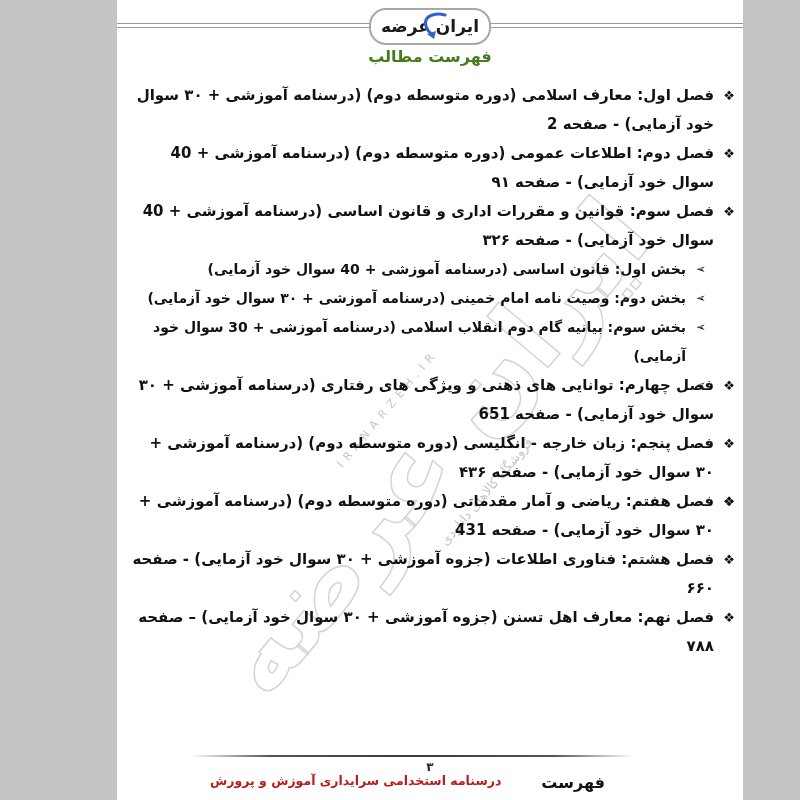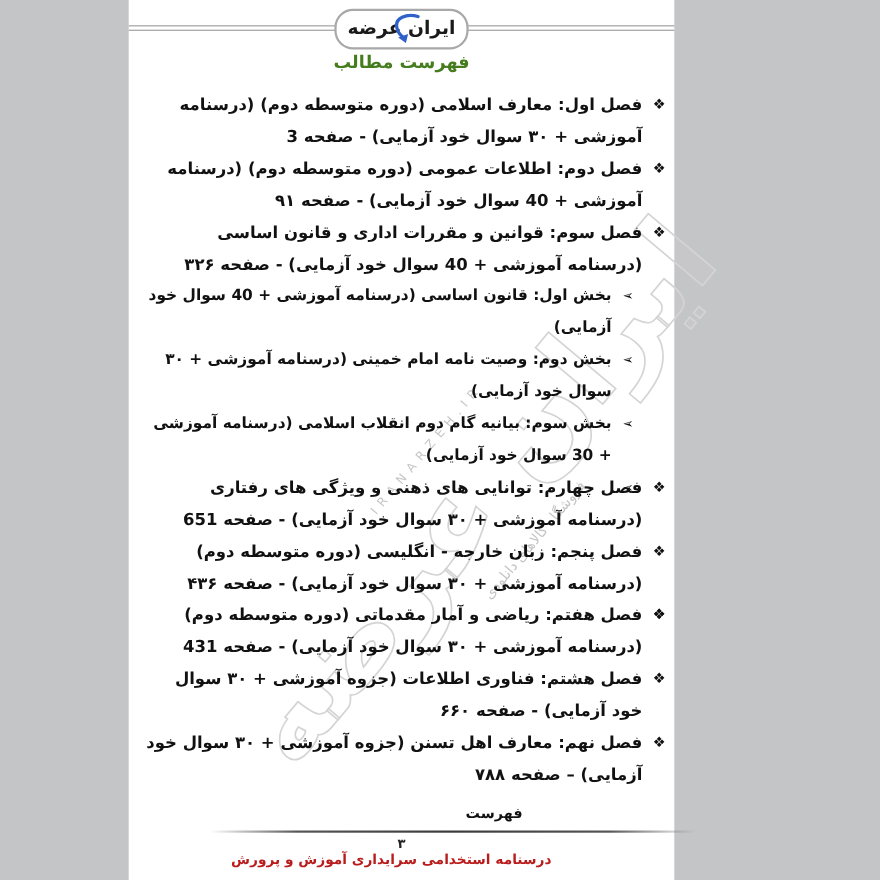--- a/index.html
+++ b/index.html
@@ -2,21 +2,21 @@
 <html lang="fa"><head>
 <meta charset="utf-8">
 <style>
   html,body{margin:0;padding:0;}
   body{
     width:800px;height:800px;overflow:hidden;position:relative;
     background:#c4c5c7;
     font-family:"DejaVu Sans", sans-serif;
   }
   .paper{
-    position:absolute;left:117px;top:0;width:496px;height:800px;
+    position:absolute;left:117px;top:0;width:626px;height:800px;
     background:#ffffff;
   }
   
   .rule-top{
     position:absolute;top:23px;left:0;right:0;height:3px;
     border-top:1px solid #9a9a9c;border-bottom:1px solid #9a9a9c;
   }
   .logo{
     position:absolute;top:8px;left:50%;transform:translateX(-50%);
     width:122px;height:37px;background:#ffffff;
@@ -81,22 +81,22 @@
   
   .footer-rule{
     position:absolute;top:755px;left:74px;width:442px;height:2px;
     background:linear-gradient(to right, rgba(90,90,90,0) 0%, #555 18%, #3a3a3a 50%, #555 82%, rgba(90,90,90,0) 100%);
   }
   .page-number{
     position:absolute;top:760px;left:0;right:0;text-align:center;
     font-size:12px;font-weight:bold;color:#222;
   }
   .footer-section{
-    position:absolute;top:733px;right:138px;
-    direction:rtl;font-size:13px;font-weight:bold;color:#111;
+    position:absolute;top:773px;right:138px;
+    direction:rtl;font-size:16px;font-weight:bold;color:#111;
   }
   .footer-book{
     position:absolute;top:773px;left:93px;
     direction:rtl;font-size:12.5px;font-weight:bold;color:#b91c1c;
   }
 </style>
 </head>
 <body>
 
 <div class="paper">
@@ -113,21 +113,21 @@
 
   <div class="page-title">فهرست مطالب</div>
 
   <div class="watermark">
     <div class="wm-latin">IRANARZEH.IR</div>
     <div class="wm-main">ایران عرضه</div>
     <div class="wm-sub">فروشگاه کالاهای دانلودی</div>
   </div>
 
   <div class="toc">
-    <div class="toc-item chapter"><span class="bullet">❖</span><span>فصل اول: معارف اسلامی (دوره متوسطه دوم) (درسنامه آموزشی + ۳۰ سوال خود آزمایی) - صفحه 3</span></div>
+    <div class="toc-item chapter"><span class="bullet">❖</span><span>فصل اول: معارف اسلامی (دوره متوسطه دوم) (درسنامه آموزشی + ۳۰ سوال خود آزمایی) - صفحه 2</span></div>
     <div class="toc-item chapter"><span class="bullet">❖</span><span>فصل دوم: اطلاعات عمومی (دوره متوسطه دوم)  (درسنامه آموزشی + 40 سوال خود آزمایی) - صفحه ۹۱</span></div>
     <div class="toc-item chapter"><span class="bullet">❖</span><span>فصل سوم: قوانین و مقررات اداری و قانون اساسی (درسنامه آموزشی + 40 سوال خود آزمایی) - صفحه ۳۲۶</span></div>
     <div class="toc-item subitem"><span class="bullet">➢</span><span>بخش اول: قانون اساسی (درسنامه آموزشی + 40 سوال خود آزمایی)</span></div>
     <div class="toc-item subitem"><span class="bullet">➢</span><span>بخش دوم: وصیت نامه امام خمینی (درسنامه آموزشی + ۳۰ سوال خود آزمایی)</span></div>
     <div class="toc-item subitem"><span class="bullet">➢</span><span>بخش سوم: بیانیه گام دوم انقلاب اسلامی (درسنامه آموزشی + 30 سوال خود آزمایی)</span></div>
     <div class="toc-item subitem"><span class="bullet">➢</span></div>
     <div class="toc-item chapter"><span class="bullet">❖</span><span>فصل چهارم: توانایی های ذهنی و ویژگی های رفتاری (درسنامه آموزشی + ۳۰ سوال خود آزمایی) - صفحه 651</span></div>
     <div class="toc-item chapter"><span class="bullet">❖</span><span>فصل پنجم: زبان خارجه - انگلیسی (دوره متوسطه دوم)  (درسنامه آموزشی + ۳۰ سوال خود آزمایی) - صفحه ۴۳۶</span></div>
     <div class="toc-item chapter"><span class="bullet">❖</span></div>
     <div class="toc-item chapter"><span class="bullet">❖</span><span>فصل هفتم: ریاضی و آمار مقدماتی (دوره متوسطه دوم)  (درسنامه آموزشی + ۳۰ سوال خود آزمایی) - صفحه 431</span></div>

